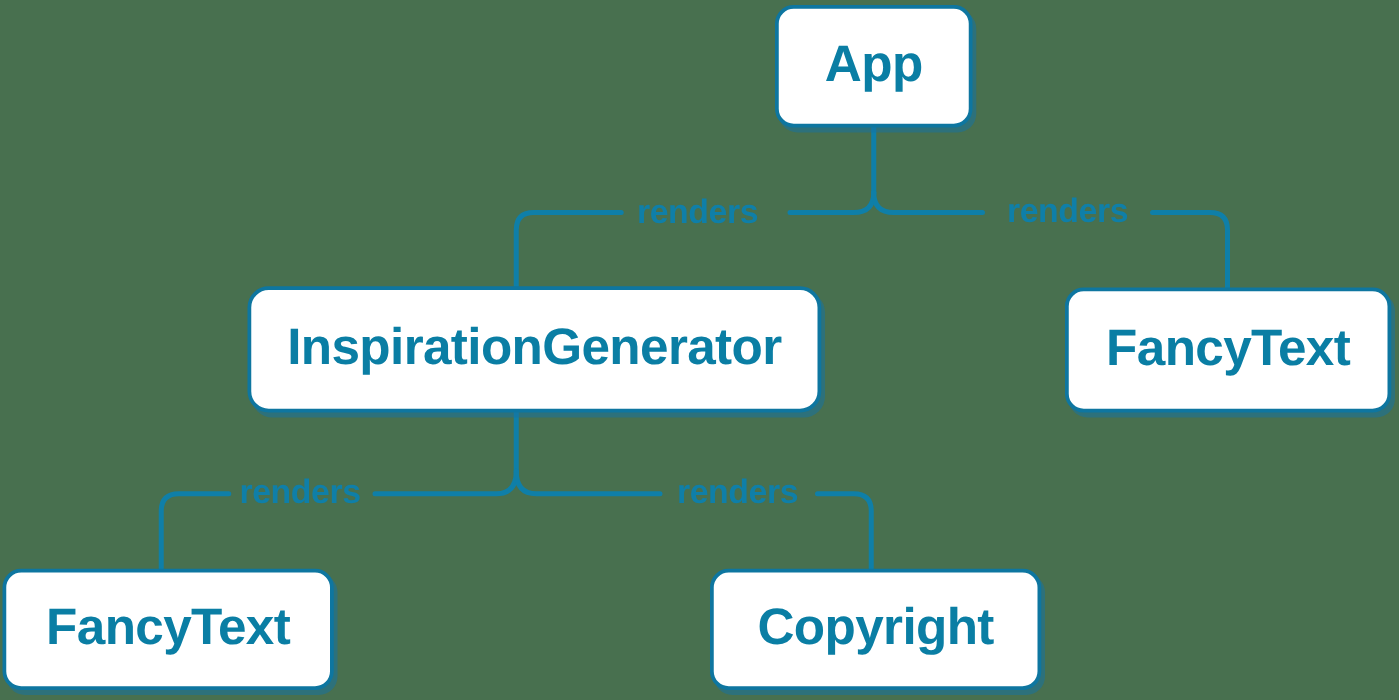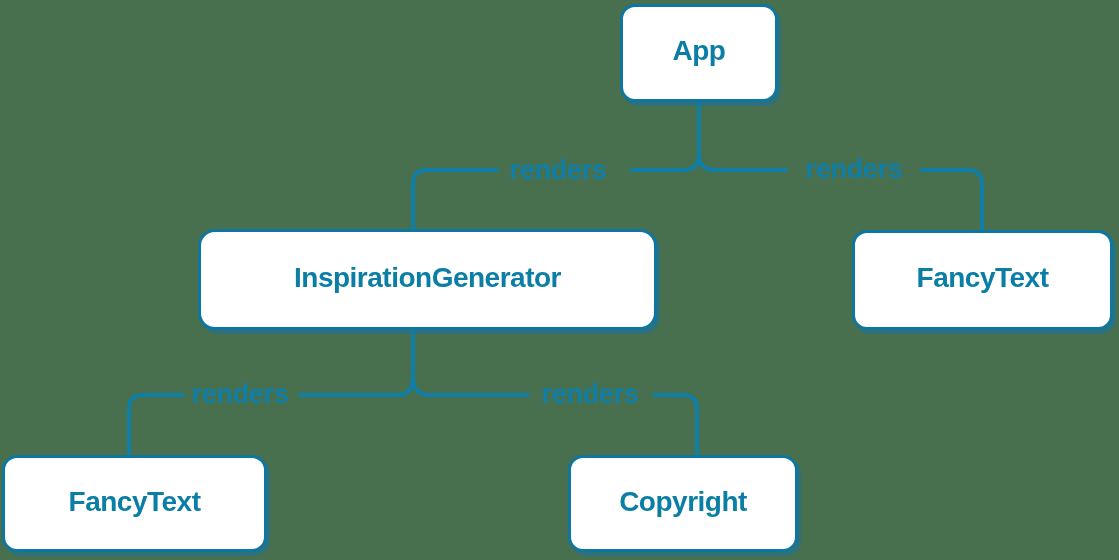--- a/index.html
+++ b/index.html
@@ -19,21 +19,21 @@
   .node{
     position:absolute;
     background:var(--node-fill);
     border:3.5px solid var(--node-border);
     border-radius:15px;
     box-shadow:3px 4px 0 rgba(23,115,160,0.55);
     display:flex;align-items:center;justify-content:center;
   }
   .node .node-label{
     color:var(--node-text);
-    font-size:28px;
+    font-size:41px;
     font-weight:600;
     letter-spacing:-0.5px;
     white-space:nowrap;
     line-height:1;
     padding-bottom:4px;
   }
   .edge-label{
     position:absolute;
     transform:translate(-50%,-50%);
     color:var(--edge-label);
@@ -41,21 +41,21 @@
     font-weight:700;
     letter-spacing:-0.3px;
     white-space:nowrap;
     line-height:1;
   }
   
   .node-app{left:620px;top:4px;width:158px;height:98px;}
   .node-ig{left:198px;top:229px;width:459px;height:101px;border-radius:17px;}
   .node-ft-top{left:852px;top:230px;width:261px;height:100px;}
   .node-ft-bottom{left:2px;top:455px;width:265px;height:97px;}
-  .node-copyright{left:568px;top:455px;width:230px;height:97px;}
+  .node-copyright{left:568px;top:455px;width:265px;height:97px;}
   
   .lbl-1{left:558px;top:170px;}
   .lbl-2{left:854px;top:169px;}
   .lbl-3{left:240px;top:394px;}
   .lbl-4{left:590px;top:394px;}
 </style>
 </head>
 <body>
 
 <div class="stage">

